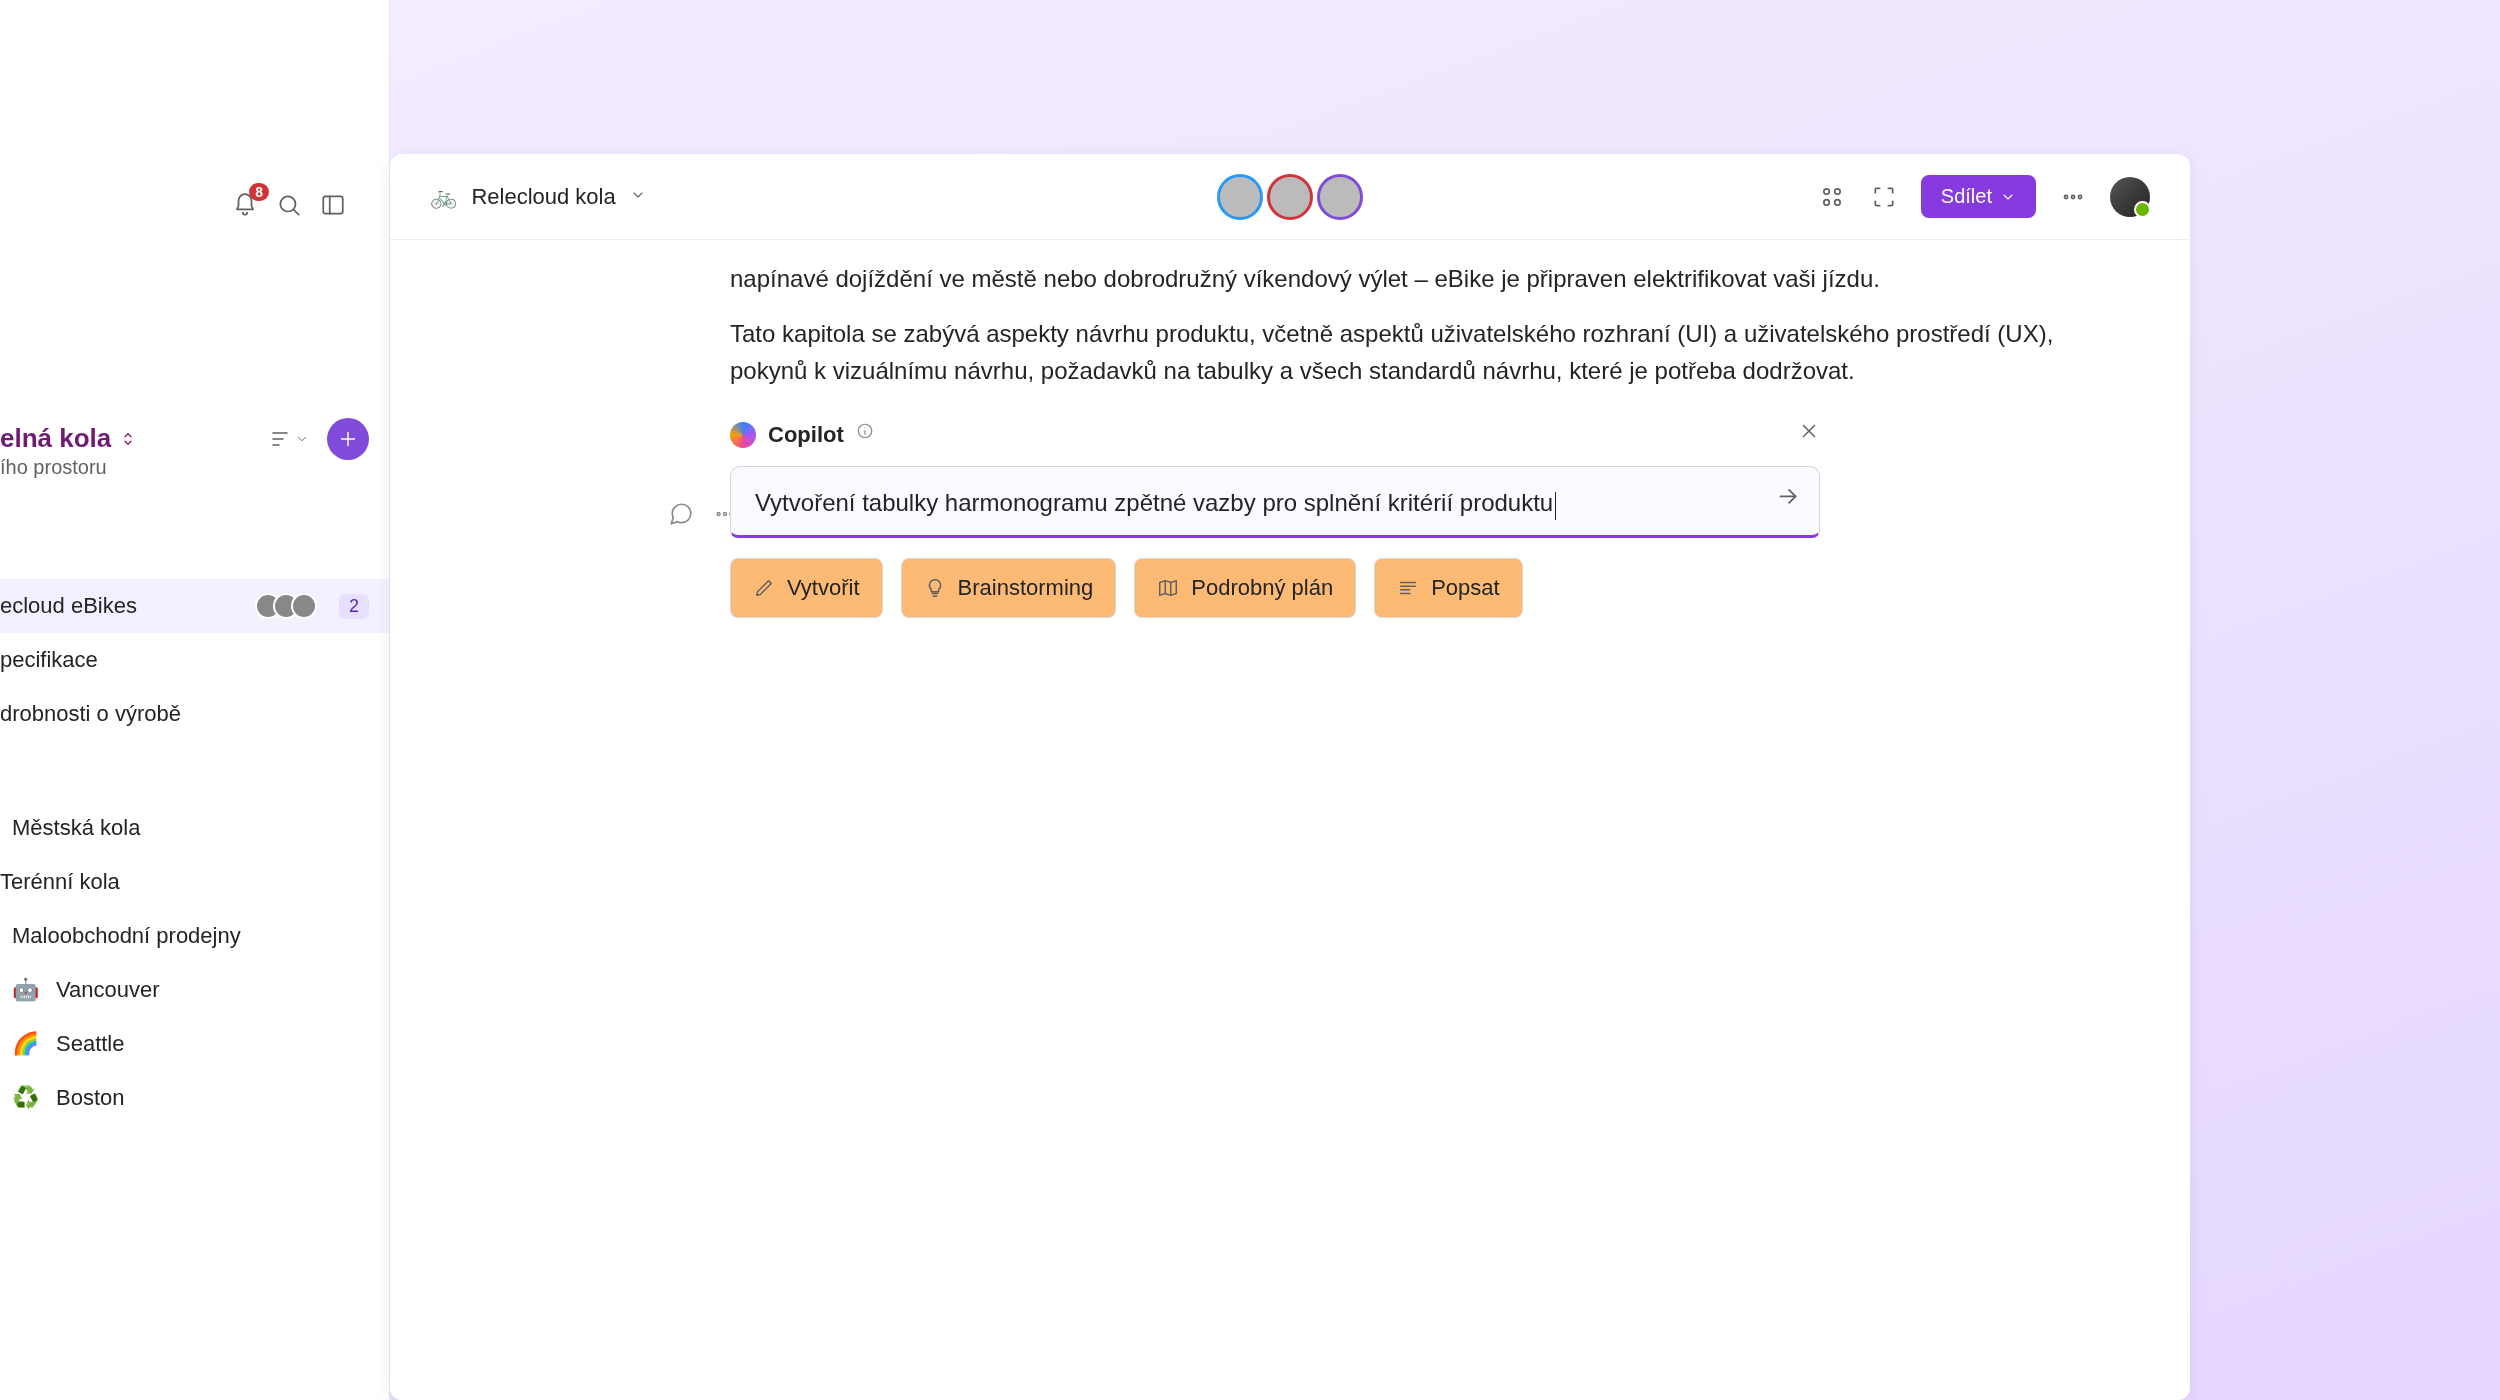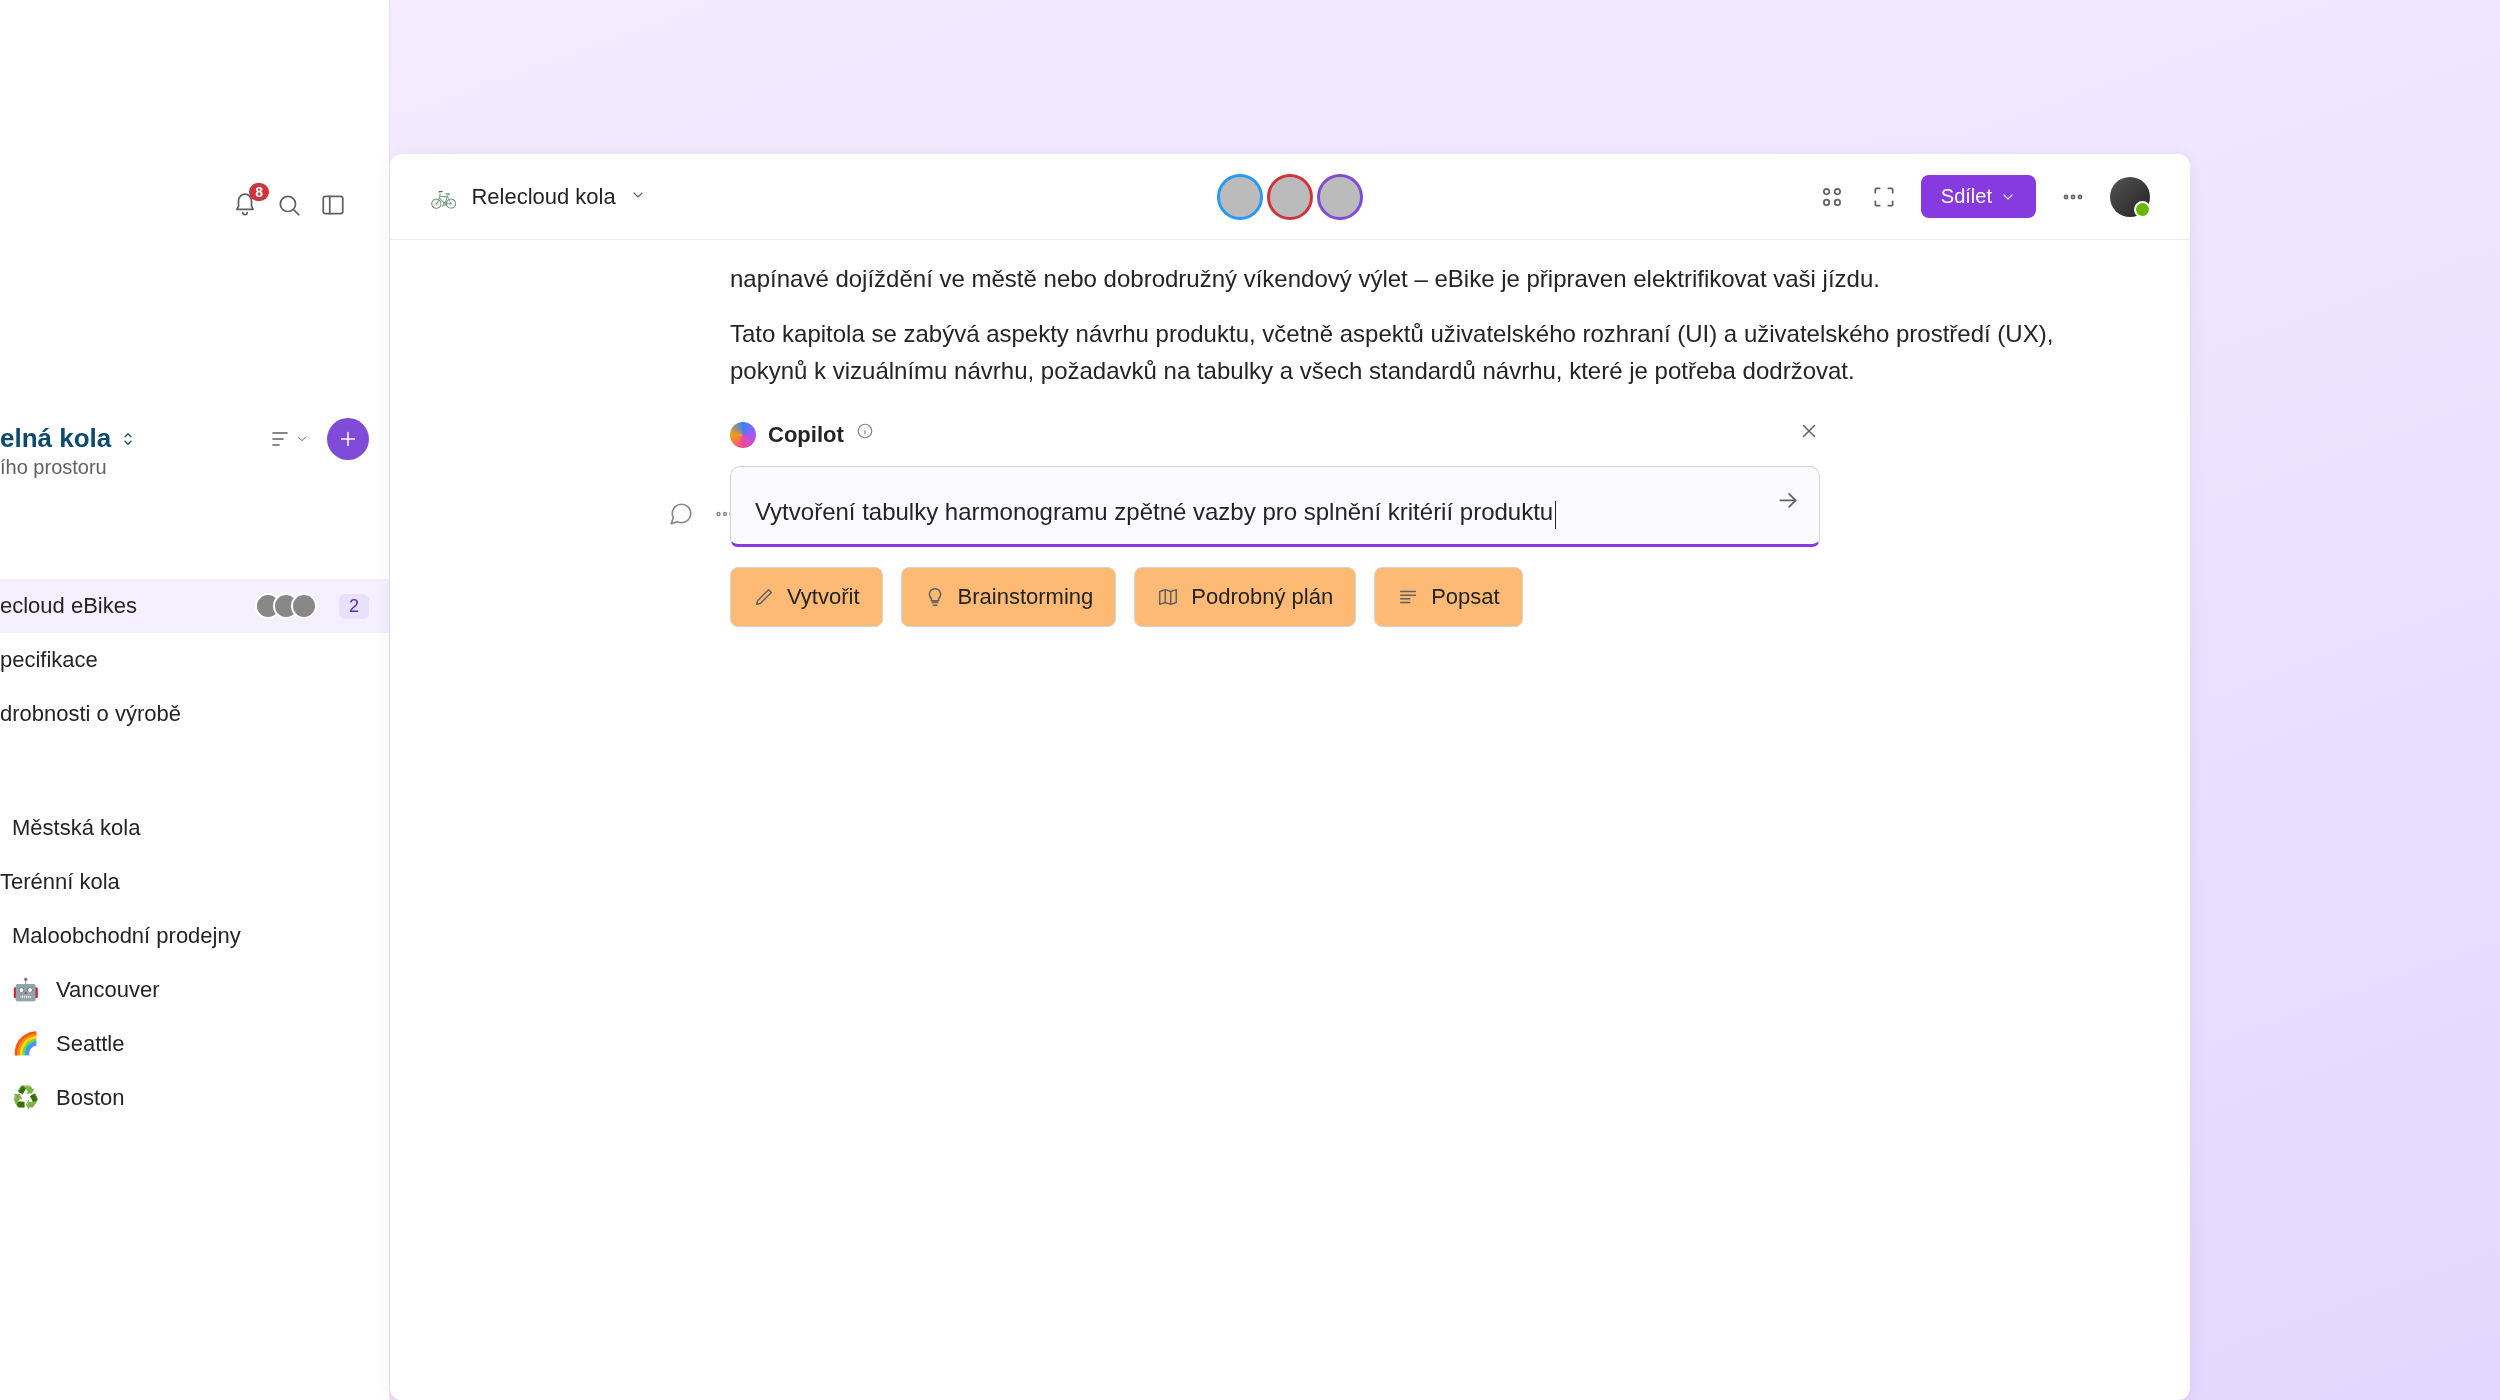--- a/index.html
+++ b/index.html
@@ -5,21 +5,21 @@
   * { box-sizing: border-box; margin: 0; padding: 0; font-family: "Segoe UI", -apple-system, Helvetica, Arial, sans-serif; }
   html, body { width: 2500px; height: 1400px; overflow: hidden; }
   body { background: linear-gradient(160deg, #f4ecff 0%, #f0e6ff 40%, #e4d6ff 100%); display: flex; }
 
   
   .sidebar { width: 390px; flex: none; background: #fff; border-right: 1px solid #e6e6e6; padding-top: 170px; position: relative;}
   .sidebar-topicons { position:absolute; top:190px; left:230px; display:flex; align-items:center; gap:14px; color:#616161;}
   .sidebar-topicons .bell { position:relative;}
   .sidebar-topicons .badge { position:absolute; top:-7px; right:-9px; background:#d13438; color:#fff; font-size:14px; font-weight:600; border-radius:999px; padding:0 6px; line-height:18px;}
   .sidebar-header { padding: 253px 22px 8px 0; }
-  .sidebar-header .title { font-size:26px; font-weight:600; color:#0c4a6e; display:flex; align-items:center; gap:8px;}
+  .sidebar-header .title { font-size:26px; font-weight:600; color:#701a75; display:flex; align-items:center; gap:8px;}
   .sidebar-header .subtitle { font-size:20px; color:#616161; margin-top:2px;}
   .filter-add { position:absolute; top:418px; right:20px; display:flex; align-items:center; gap:18px;}
   .add-btn { width:42px; height:42px; border-radius:50%; background:#7f4bd8; color:#fff; display:flex; align-items:center; justify-content:center; font-size:24px;}
   .list { margin-top:92px; }
   .list-item { display:flex; align-items:center; gap:12px; padding:14px 20px 14px 0; font-size:22px; color:#242424; cursor:pointer;}
   .list-item.active { background:#f4f0ff;}
   .list-item .avatars { margin-left:auto; display:flex; align-items:center;}
   .list-item .avatars .av { width:26px; height:26px; border-radius:50%; border:2px solid #fff; margin-left:-8px; background:#888 center/cover;}
   .list-item .count { background:#e8e0ff; color:#5b2ab5; border-radius:6px; font-size:18px; padding:2px 10px; margin-left:10px;}
   .group-gap { height:60px;}
@@ -45,21 +45,21 @@
   .doc-body { padding:20px 90px 0 340px; font-size:24px; line-height:1.55; color:#242424;}
   .doc-body p { margin-bottom:18px;}
   .margin-icons{position:absolute; left:276px; top:253px; display:flex; gap:14px; color:#8a8a8a;}
 
   
   .copilot { margin-top:28px; width:1090px;}
   .copilot-head { display:flex; align-items:center; gap:12px; font-size:22px; color:#242424; margin-bottom:14px;}
   .copilot-head .logo { width:26px; height:26px; border-radius:50%; background:conic-gradient(#3b82f6,#a855f7,#ec4899,#f59e0b,#3b82f6);}
   .copilot-head .info { font-size:18px; color:#8a8a8a;}
   .copilot-head .close { margin-left:auto; color:#616161; font-size:22px;}
-  .copilot-input { position:relative; border:1px solid #d6d6d6; border-bottom:3px solid #883ae1; border-radius:10px 10px 8px 8px; background:#fbfaff; padding:26px 60px 14px 24px; font-size:24px; color:#242424; display:flex; align-items:center;}
+  .copilot-input { position:relative; border:1px solid #d6d6d6; border-bottom:3px solid #883ae1; border-radius:10px 10px 8px 8px; background:#fbfaff; padding:17px 60px 14px 24px; font-size:24px; color:#242424; display:flex; align-items:center;}
   .copilot-input .caret{display:inline-block;width:1px;height:28px;background:#242424;margin-left:2px;position:relative;top:4px;}
   .copilot-input .send { position:absolute; right:18px; top:50%; transform:translateY(-50%); color:#616161;}
   .chips { display:flex; gap:18px; margin-top:20px;}
   .chip { border:1px solid #d6d6d6; border-radius:8px; padding:12px 22px; font-size:22px; color:#242424; display:flex; align-items:center; gap:12px; background:#fdba74;}
   .chip svg{width:22px;height:22px;stroke:#616161;}
 
   svg{stroke:currentColor;fill:none;stroke-width:1.6;stroke-linecap:round;stroke-linejoin:round;}
 
   
   .av1{background:linear-gradient(135deg,#c48b6a,#8a5a3d);}

